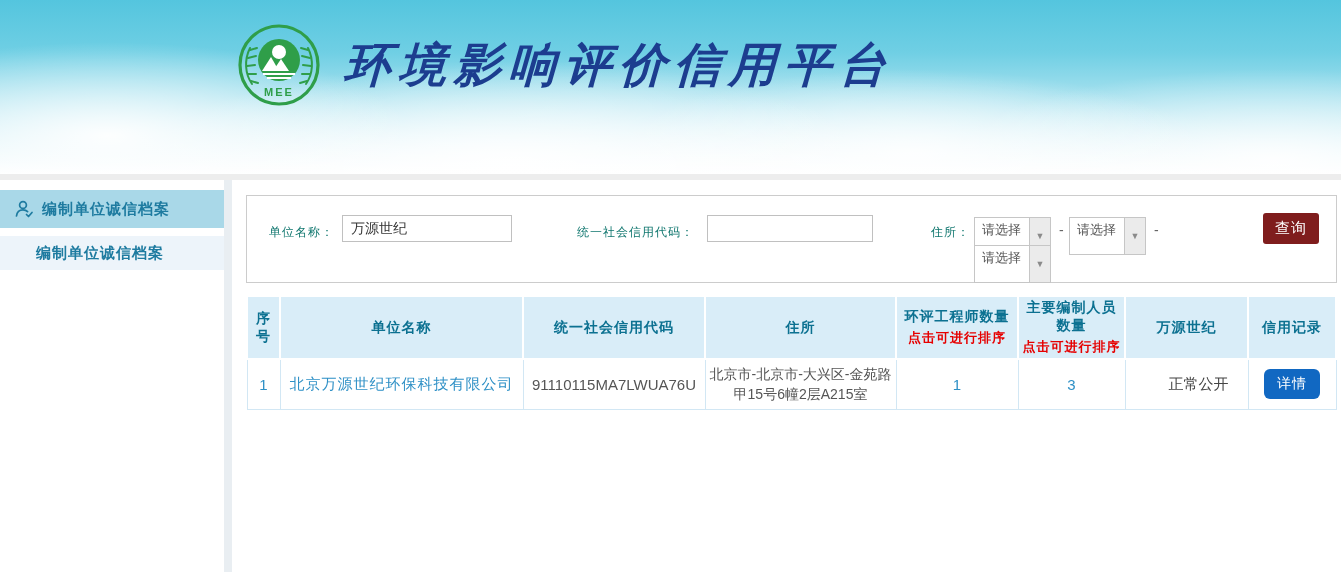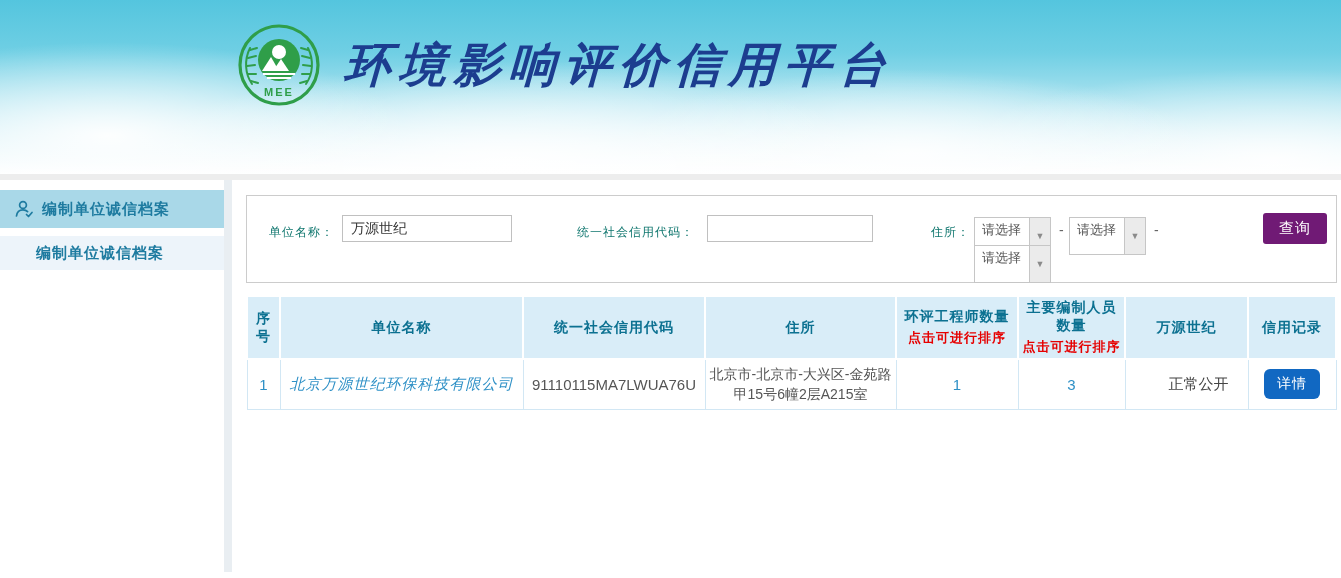--- a/index.html
+++ b/index.html
@@ -51,41 +51,41 @@
   }
   .sel { position:absolute; display:flex; width:77px; height:38px; border:1px solid #c6c6c6; background:#fff; cursor:pointer; }
   .sel .sel-text { flex:1; font-size:13px; color:#555; line-height:23px; padding-left:7px; }
   .sel .sel-arrow {
     width:21px; background:#ebebeb; border-left:1px solid #c6c6c6;
     display:flex; align-items:center; justify-content:center;
     color:#8a8a8a; font-size:9px;
   }
   .dash { position:absolute; top:26px; font-size:14px; color:#666; }
   .query-btn {
-    position:absolute; top:17px; left:1016px; width:64px; height:31px;
-    background:#701a75; color:#fff; border:none; border-radius:3px;
+    position:absolute; top:17px; left:1016px; width:56px; height:31px;
+    background:#7f1d1d; color:#fff; border:none; border-radius:3px;
     font-size:15px; cursor:pointer; letter-spacing:1px;
     font-family:"Liberation Sans","DejaVu Sans",sans-serif;
   }
 
   
   table { border-collapse:collapse; width:100%; margin-top:12px; table-layout:fixed; }
   thead th {
     background:#d9edf8; color:#0c7191; font-size:14px; font-weight:bold;
     height:48px; border:2px solid #fff; text-align:center; letter-spacing:1px;
     padding:2px 2px; cursor:default;
   }
   thead th.sortable { cursor:pointer; }
   thead th .sort-hint { color:#e60000; font-size:13px; margin-top:3px; letter-spacing:1px; }
   tbody td {
     border:1px solid #d2e7f4; height:50px; text-align:center;
     font-size:15px; color:#555; padding:2px 4px; background:#fff;
   }
   td.idx { color:#2e90c6; }
-  td a.company { color:#2e90c6; text-decoration:none; cursor:pointer; letter-spacing:1px;font-style:italic; }
+  td a.company { color:#2e90c6; text-decoration:none; cursor:pointer; letter-spacing:1px; }
   td .num-link { color:#2e90c6; cursor:pointer; text-decoration:none; }
   td.addr { font-size:14px; line-height:20px; }
   .detail-btn {
     background:#1168c2; color:#fff; border:none; border-radius:6px;
     padding:6px 13px; font-size:14px; cursor:pointer; letter-spacing:1px;
     font-family:"Liberation Sans","DejaVu Sans",sans-serif;
   }
 </style>
 </head>
 <body>

